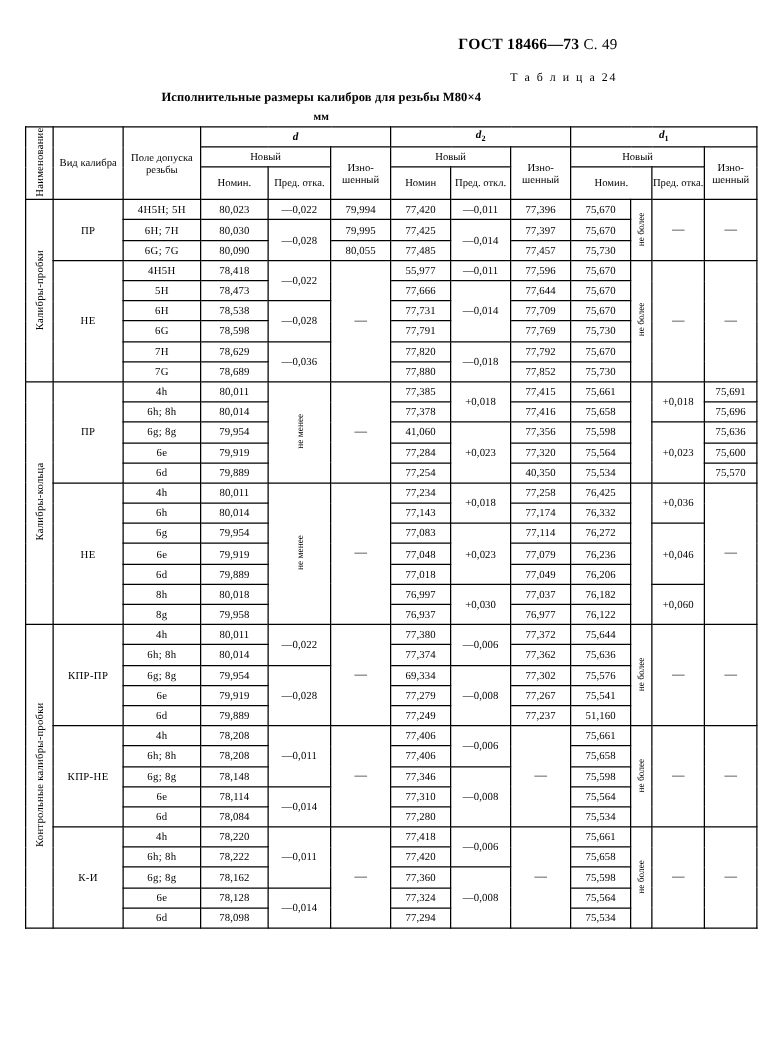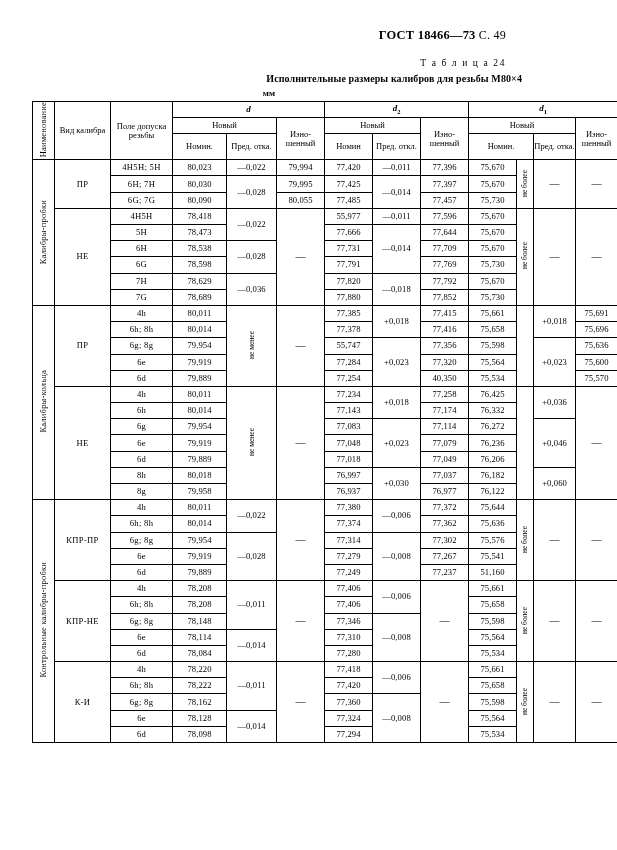--- a/index.html
+++ b/index.html
@@ -6,21 +6,21 @@
   body{
     width:617px;height:850px;
     background:#ffffff;
     font-family:"Liberation Serif", serif;
     color:#000;
     position:relative;
     overflow:hidden;
   }
   .page{
     position:absolute;
-    left:16px;top:0;width:506px;height:850px;
+    left:4px;top:0;width:506px;height:850px;
   }
   
   .gost-line{
     position:absolute;
     right:16px;top:28px;
     font-size:12.5px;
     font-weight:bold;
     letter-spacing:.2px;
     white-space:nowrap;
   }
@@ -28,21 +28,21 @@
   .tabl-line{
     position:absolute;
     right:16px;top:58px;
     font-size:9.5px;
     letter-spacing:1.6px;
     white-space:nowrap;
   }
   .tbl-title{
     position:absolute;
     left:0;right:0;top:73px;
-    text-align:right;
+    text-align:center;
     font-size:10px;
     font-weight:bold;
     letter-spacing:.1px;
   }
   .tbl-units{
     position:absolute;
     left:0;right:0;top:88px;
     text-align:center;
     font-size:9px;
     font-weight:bold;
@@ -275,21 +275,21 @@
             <td class="lbl">6h;  8h</td>
             <td class="num">80,014</td>
             <td class="num">77,378</td>
             <td rowspan="1" class="num">77,416</td>
             <td class="num">75,658</td>
             <td rowspan="1" class="num">75,696</td>
           </tr>
           <tr class="r">
             <td class="lbl">6g;  8g</td>
             <td class="num">79,954</td>
-            <td class="num">55,747</td>
+            <td class="num">41,060</td>
             <td rowspan="3" class="num">+0,023</td>
             <td rowspan="1" class="num">77,356</td>
             <td class="num">75,598</td>
             <td rowspan="3" class="num">+0,023</td>
             <td rowspan="1" class="num">75,636</td>
           </tr>
           <tr class="r">
             <td class="lbl">6e</td>
             <td class="num">79,919</td>
             <td class="num">77,284</td>
@@ -384,21 +384,21 @@
             <td class="lbl">6h;  8h</td>
             <td class="num">80,014</td>
             <td class="num">77,374</td>
             <td rowspan="1" class="num">77,362</td>
             <td class="num">75,636</td>
           </tr>
           <tr class="r">
             <td class="lbl">6g;  8g</td>
             <td class="num">79,954</td>
             <td rowspan="3" class="num">—0,028</td>
-            <td class="num">77,314</td>
+            <td class="num">69,334</td>
             <td rowspan="3" class="num">—0,008</td>
             <td rowspan="1" class="num">77,302</td>
             <td class="num">75,576</td>
           </tr>
           <tr class="r">
             <td class="lbl">6e</td>
             <td class="num">79,919</td>
             <td class="num">77,279</td>
             <td rowspan="1" class="num">77,267</td>
             <td class="num">75,541</td>

